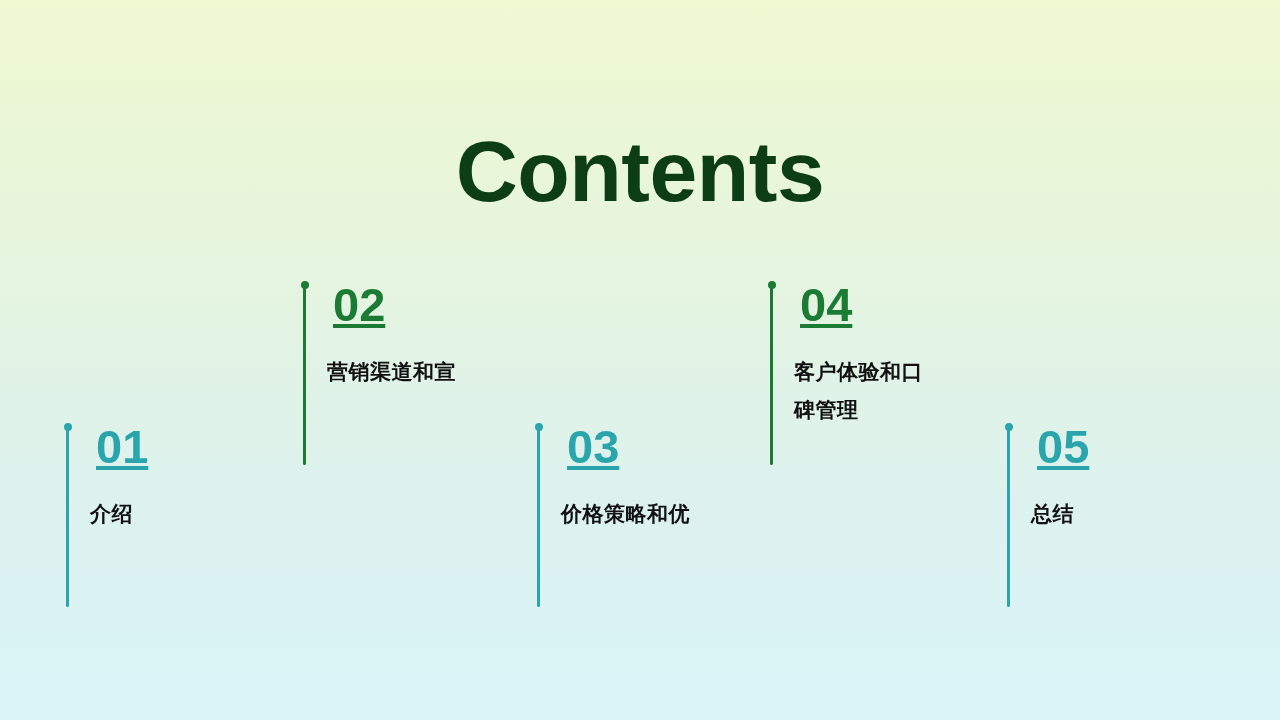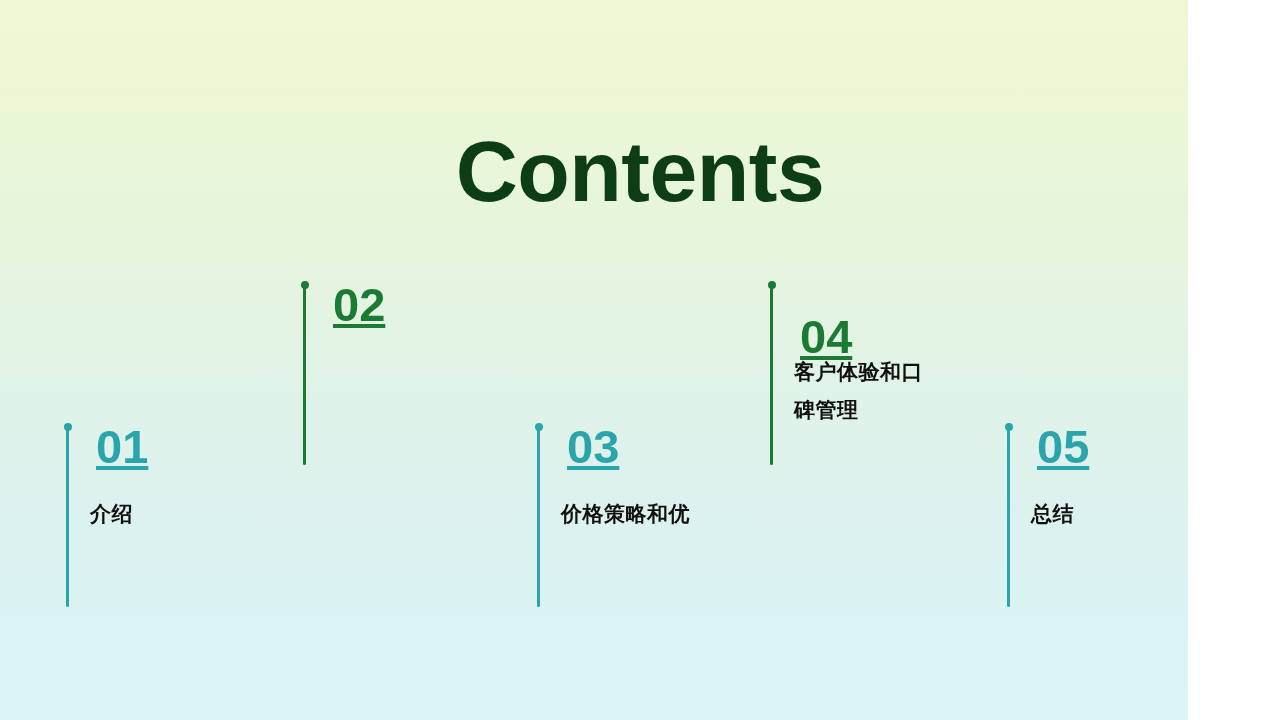--- a/index.html
+++ b/index.html
@@ -8,21 +8,21 @@
   }
   body {
     width: 1280px;
     height: 720px;
     overflow: hidden;
     font-family: "Liberation Sans", "DejaVu Sans", sans-serif;
   }
 
   #slide {
     position: relative;
-    width: 1188px;
+    width: 1280px;
     height: 720px;
     background: linear-gradient(180deg,
         #EFF9D2 0%,
         #EDF8D3 8%,
         #E9F6D8 22%,
         #E4F4E1 42%,
         #E0F3E8 55%,
         #DDF2EF 70%,
         #DBF3F4 85%,
         #DAF4F8 100%);
@@ -96,21 +96,21 @@
   #item-02 .item-number { left: 30px;  top: -4px; }
   #item-02 .item-text   { left: 24px;  top: 68px; }
 
   #item-03 { left: 537px; top: 427px; }
   #item-03 .item-rule   { height: 180px; }
   #item-03 .item-number { left: 30px;  top: -4px; }
   #item-03 .item-text   { left: 24px;  top: 68px; }
 
   #item-04 { left: 770px; top: 285px; }
   #item-04 .item-rule   { height: 180px; }
-  #item-04 .item-number { left: 30px;  top: -4px; margin-top: 32px; }
+  #item-04 .item-number { left: 30px;  top: -4px; }
   #item-04 .item-text   { left: 24px;  top: 68px; }
 
   #item-05 { left: 1007px; top: 427px; }
   #item-05 .item-rule   { height: 180px; }
   #item-05 .item-number { left: 30px;  top: -4px; }
   #item-05 .item-text   { left: 24px;  top: 68px; }
 </style>
 </head>
 <body>
 
@@ -127,20 +127,21 @@
       <div>介绍</div>
     </div>
   </div>
 
   <div class="agenda-item" id="item-02">
     <div class="item-rule" style="background: rgb(27, 122, 51);">
       <div class="item-dot" style="background: rgb(27, 122, 51);"></div>
     </div>
     <div class="item-number" style="color: rgb(27, 122, 51);">02</div>
     <div class="item-text" style="color: rgb(17, 17, 17);">
+      <div>营销渠道和宣</div>
     </div>
   </div>
 
   <div class="agenda-item" id="item-03">
     <div class="item-rule" style="background: rgb(42, 165, 172);">
       <div class="item-dot" style="background: rgb(42, 165, 172);"></div>
     </div>
     <div class="item-number" style="color: rgb(42, 165, 172);">03</div>
     <div class="item-text" style="color: rgb(17, 17, 17);">
       <div>价格策略和优</div>

